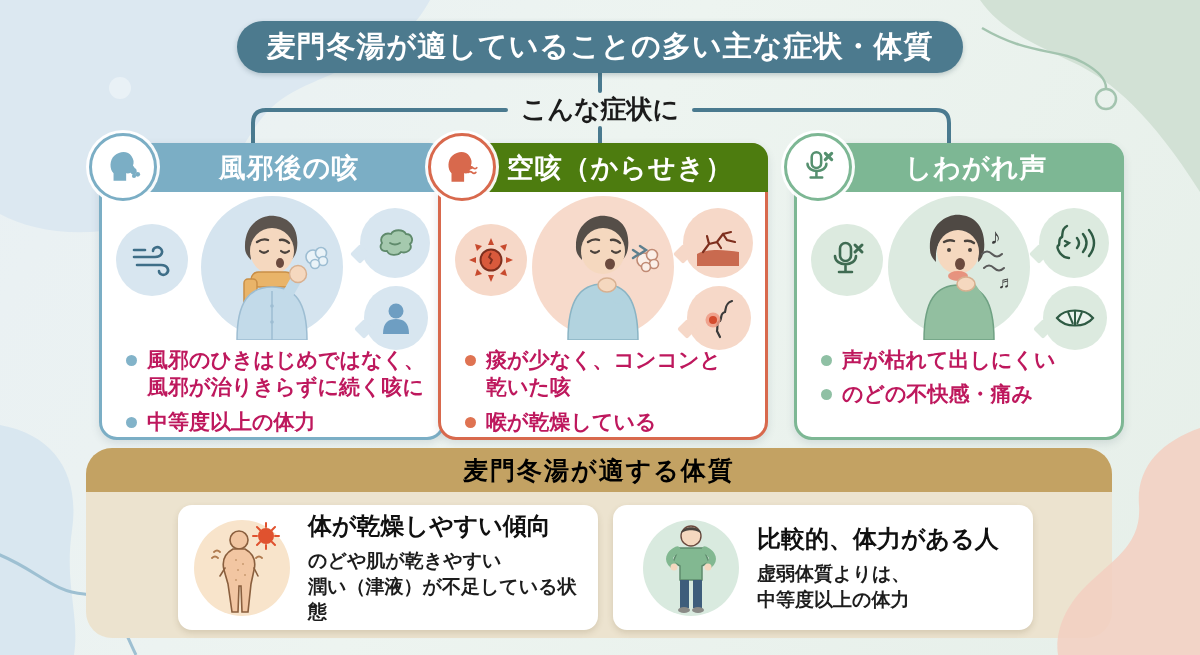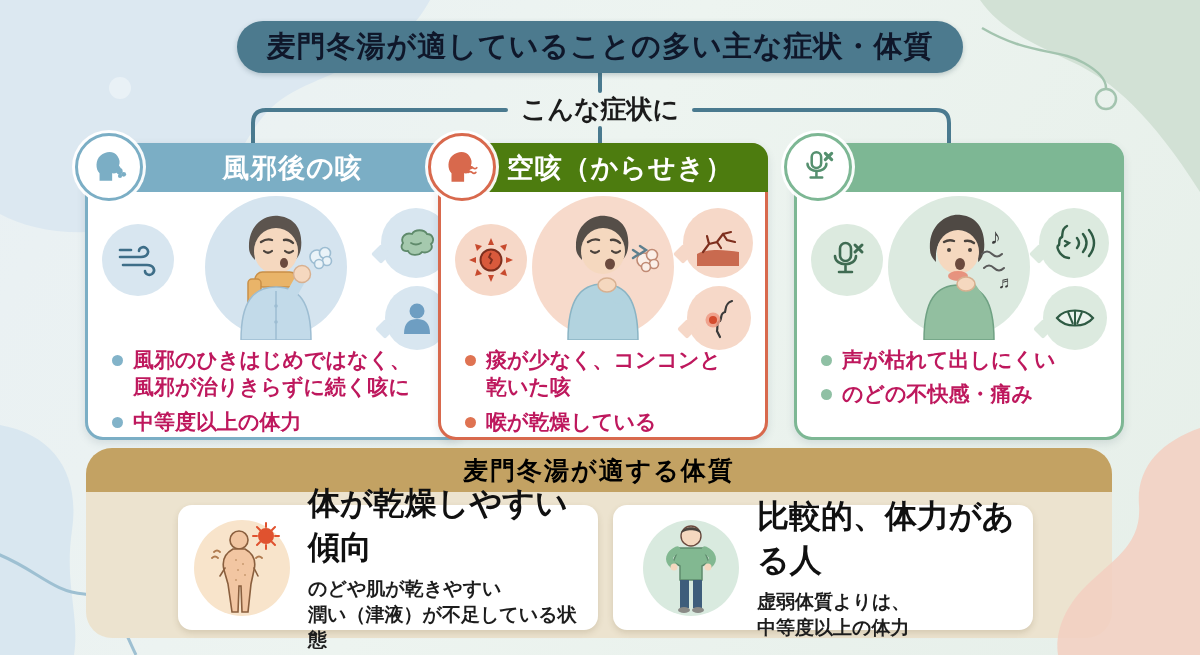--- a/index.html
+++ b/index.html
@@ -6,28 +6,28 @@
   body{font-family:"Liberation Sans","DejaVu Sans",sans-serif;}
   .stage{position:relative;width:1200px;height:655px;overflow:hidden;
     background:linear-gradient(120deg,#E9F0F4 0%,#EDF4F0 45%,#E6EFE9 100%);}
   svg{display:block;}
   .decor{position:absolute;left:0;top:0;pointer-events:none;}
   .decor-front{z-index:6;}
   
   .title-pill{position:absolute;left:237px;top:21px;width:726px;height:52px;
     background:#4C7A8E;border-radius:28px;display:flex;align-items:center;justify-content:center;
     box-shadow:0 2px 5px rgba(40,70,85,.25);z-index:3;}
-  .title-pill span{color:#0f172a;font-size:29px;font-weight:800;letter-spacing:1px;}
+  .title-pill span{color:#ffffff;font-size:29px;font-weight:800;letter-spacing:1px;}
   .bracket{position:absolute;left:0;top:0;z-index:2;}
   .symptoms-label{position:absolute;left:450px;top:92px;width:300px;text-align:center;
     font-size:26px;font-weight:800;color:#1b1b1b;z-index:3;}
   
   .sym-card{position:absolute;top:143px;height:291px;background:#fff;border-radius:18px;
     box-shadow:0 3px 8px rgba(60,90,100,.15);z-index:4;}
-  .sym-card.c1{left:85px;width:340px;border:3px solid #7BAEC5;padding-left:35px;}
+  .sym-card.c1{left:99px;width:340px;border:3px solid #7BAEC5;}
   .sym-card.c2{left:438px;width:324px;border:3px solid #D8694D;}
   .sym-card.c3{left:794px;width:324px;border:3px solid #7DB794;}
   .sym-header{position:absolute;left:-3px;top:-3px;right:-3px;height:49px;border-radius:16px 16px 0 0;
     display:flex;align-items:center;justify-content:center;}
   .c1 .sym-header{background:#7BAEC5;}
   .c2 .sym-header{background:#4d7c0f;}
   .c3 .sym-header{background:#7DB794;}
   .sym-header span{color:#fff;font-size:27px;font-weight:800;letter-spacing:1px;padding-left:34px;}
   .hbadge{position:absolute;left:-10px;top:-10px;width:62px;height:62px;border-radius:50%;
     background:#fff;box-shadow:0 0 0 3px rgba(255,255,255,.95);display:flex;align-items:center;justify-content:center;}
@@ -59,21 +59,21 @@
     border-radius:26px;z-index:4;}
   .panel-header{position:absolute;left:0;top:0;right:0;height:44px;background:#C3A263;
     border-radius:26px 26px 0 0;display:flex;align-items:center;justify-content:center;}
   .panel-header span{color:#000000;font-size:25px;font-weight:800;letter-spacing:2px;}
   .con-card{position:absolute;top:57px;height:125px;width:420px;background:#fff;border-radius:14px;
     box-shadow:0 3px 6px rgba(120,100,60,.20);display:flex;align-items:center;padding:0 10px 0 14px;box-sizing:border-box;}
   .con-card.left{left:92px;}
   .con-card.right{left:527px;padding-left:28px;}
   .con-icon{flex:0 0 100px;}
   .con-text{margin-left:16px;}
-  .con-title{font-size:32px;font-weight:800;color:#101010;}
+  .con-title{font-size:24px;font-weight:800;color:#101010;}
   .con-desc{font-size:19px;font-weight:700;color:#1d1d1d;line-height:1.35;margin-top:6px;white-space:pre-line;}
 </style>
 </head>
 <body>
 
 <div class="stage">
 
   <svg class="decor" width="1200" height="655">
     <path d="M0,0 L430,0 C400,58 330,70 288,95 C240,124 252,168 172,210 C110,242 40,236 0,214 Z" fill="#DCE8F1"></path>
     <circle cx="120" cy="88" r="11" fill="#E9F1F6"></circle>
@@ -246,20 +246,21 @@
   <div class="sym-card c3">
     <div class="sym-header">
       <div class="hbadge">
         <svg width="42" height="42" viewBox="0 0 40 40" fill="none" stroke="#55906F" stroke-width="2.4" stroke-linecap="round">
           <rect x="14" y="6" width="9" height="15" rx="4.5"></rect>
           <path d="M10,17 C10,26 28,26 28,17"></path>
           <path d="M18.5,25 L18.5,30 M13,30 L24,30"></path>
           <path d="M27,7 L33,13 M33,7 L27,13" stroke-width="3"></path>
         </svg>
       </div>
+      <span>しわがれ声</span>
     </div>
     <div class="illus">
       <div class="circ left">
         <svg width="46" height="46" viewBox="0 0 46 46" fill="none" stroke="#3F6B52" stroke-width="2.6" stroke-linecap="round">
           <rect x="16" y="6" width="11" height="18" rx="5.5"></rect>
           <path d="M11,19 C11,30 32,30 32,19"></path>
           <path d="M21.5,29 L21.5,35 M15,35 L28,35"></path>
           <path d="M31,8 L38,15 M38,8 L31,15" stroke-width="3"></path>
         </svg>
       </div>

